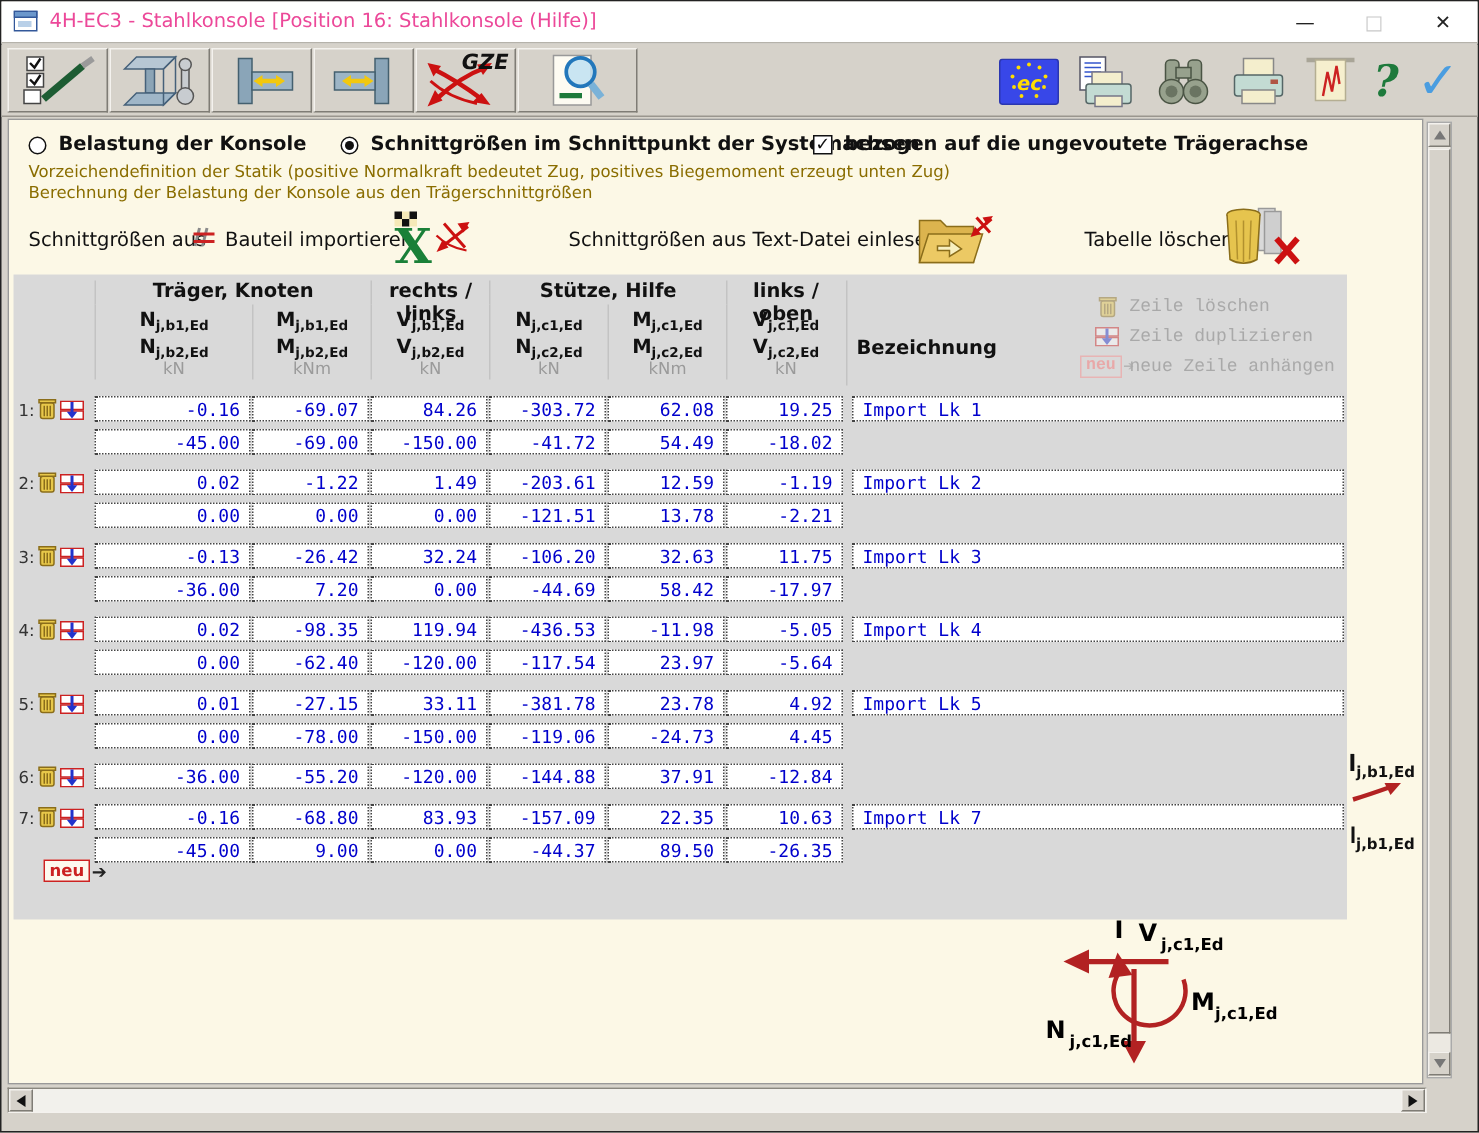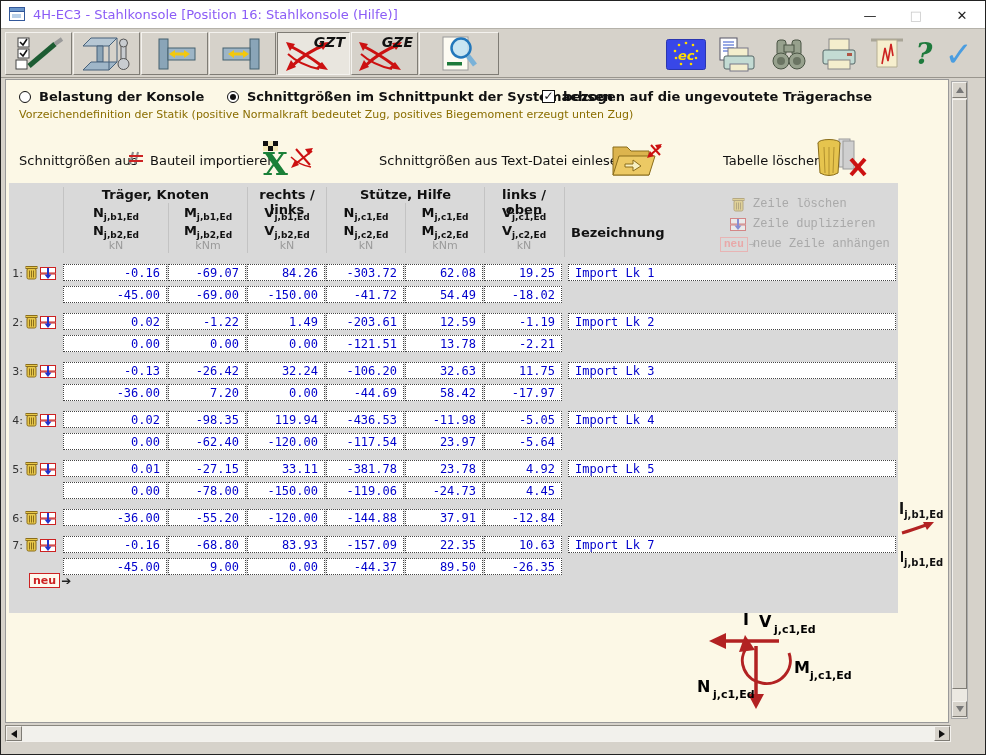--- a/index.html
+++ b/index.html
@@ -1,21 +1,21 @@
 <!DOCTYPE html>
 <html><head>
 <meta charset="utf-8">
 <style>
   html,body{margin:0;padding:0;width:986px;height:755px;overflow:hidden;
     font-family:"DejaVu Sans",sans-serif;background:#d6d2ca;}
   .window{position:absolute;inset:0;border:1px solid #222;box-sizing:border-box;background:#d6d2ca;}
   
   .titlebar{position:absolute;left:0;top:0;width:100%;height:28px;background:#ffffff;
     border-bottom:1px solid #b5b2aa;display:flex;align-items:center;box-sizing:border-box;padding-left:8px;}
-  .title-text{font-size:13px;color:#8b5cf6;margin-left:7px;}
+  .title-text{font-size:13px;color:#ec4899;margin-left:7px;}
   .win-controls{position:absolute;right:0;top:0;height:28px;display:flex;}
   .wbtn{width:46px;height:28px;display:flex;align-items:center;justify-content:center;font-size:13px;color:#222;}
   .wbtn.max{color:#c9c9c9;}
   
   .toolbar{position:absolute;left:0;top:29px;width:100%;height:48px;background:#d6d2ca;
     border-bottom:1px solid #9a968e;box-sizing:border-box;}
   .tb-left{position:absolute;left:4px;top:2px;display:flex;}
   .tb-btn{width:67px;height:43px;margin-right:1px;background:#d6d2ca;box-sizing:border-box;
     border:1px solid;border-color:#f4f2ee #7f7c75 #7f7c75 #f4f2ee;display:flex;align-items:center;justify-content:center;position:relative;}
   .tb-btn.pressed{background:#e9e6df;border-color:#7f7c75 #f4f2ee #f4f2ee #7f7c75;}
@@ -145,36 +145,20 @@
       </div>
       <div class="tb-btn">
         <svg width="56" height="36" viewBox="0 0 56 36">
           <rect x="35" y="3" width="9" height="30" fill="#8aa5b8" stroke="#44606f"></rect>
           <rect x="8" y="12" width="27" height="12" fill="#9db5c6" stroke="#44606f"></rect>
           <line x1="16" y1="18" x2="31" y2="18" stroke="#f2c80e" stroke-width="3"></line>
           <polygon points="13,18 19,14 19,22" fill="#f2c80e"></polygon>
           <polygon points="34,18 28,14 28,22" fill="#f2c80e"></polygon>
         </svg>
       </div>
-      <div class="tb-btn pressed" style="width:73px;">
-        <span class="gz-label">GZT</span>
-        <svg width="48" height="38" viewBox="0 0 48 38" style="margin-top:4px;margin-right:14px;">
-          <g stroke="#cc1111" fill="none" stroke-width="3">
-            <path d="M42 8 Q 25 14 9 29"></path>
-            <path d="M7 9 Q 23 17 39 29"></path>
-            <path d="M5 17 Q 17 28 36 32" stroke-width="2"></path>
-          </g>
-          <g fill="#cc1111">
-            <polygon points="3,34 13,30 8,23"></polygon>
-            <polygon points="46,5 36,6 40,13"></polygon>
-            <polygon points="45,33 39,25 33,31"></polygon>
-            <polygon points="3,5 12,7 7,14"></polygon>
-          </g>
-        </svg>
-      </div>
       <div class="tb-btn" style="width:67px;">
         <span class="gz-label">GZE</span>
         <svg width="48" height="38" viewBox="0 0 48 38" style="margin-top:4px;margin-right:10px;">
           <g stroke="#cc1111" fill="none" stroke-width="3">
             <path d="M42 8 Q 25 14 9 29"></path>
             <path d="M7 9 Q 23 17 39 29"></path>
             <path d="M5 17 Q 17 28 36 32" stroke-width="2"></path>
           </g>
           <g fill="#cc1111">
             <polygon points="3,34 13,30 8,23"></polygon>
@@ -267,20 +251,21 @@
   <div class="radio" style="left:18px;top:90px;"></div>
   <span class="opt-label" style="left:38px;top:88px;">Belastung der Konsole</span>
   <div class="radio" style="left:226px;top:90px;">
       <span class="dot"></span>
     </div>
   <span class="opt-label" style="left:246px;top:88px;">Schnittgrößen im Schnittpunkt der Systemachsen</span>
   <div class="cbox" style="left:541px;top:89px;">✓</div>
   <span class="opt-label" style="left:562px;top:88px;">bezogen auf die ungevoutete Trägerachse</span>
 
   <span class="note" style="left:18px;top:107px;">Vorzeichendefinition der Statik (positive Normalkraft bedeutet Zug, positives Biegemoment erzeugt unten Zug)</span>
+  <span class="note" style="left:18px;top:121px;">Berechnung der Belastung der Konsole aus den Trägerschnittgrößen</span>
 
   <span class="act-label" style="left:18px;top:152px;">Schnittgrößen aus</span>
   <svg class="act-icon" style="left:127px;top:150px;" width="17" height="14" viewBox="0 0 17 14">
     <line x1="5" y1="1" x2="2" y2="13" stroke="#8a8a8a" stroke-width="2"></line>
     <line x1="10" y1="1" x2="7" y2="13" stroke="#8a8a8a" stroke-width="2"></line>
     <line x1="1" y1="5" x2="15" y2="5" stroke="#cc2222" stroke-width="2"></line>
     <line x1="1" y1="10" x2="15" y2="10" stroke="#cc2222" stroke-width="2"></line>
   </svg>
   <span class="act-label" style="left:149px;top:152px;">Bauteil importieren</span>
   <svg class="act-icon" style="left:260px;top:138px;" width="54" height="40" viewBox="0 0 54 40">

